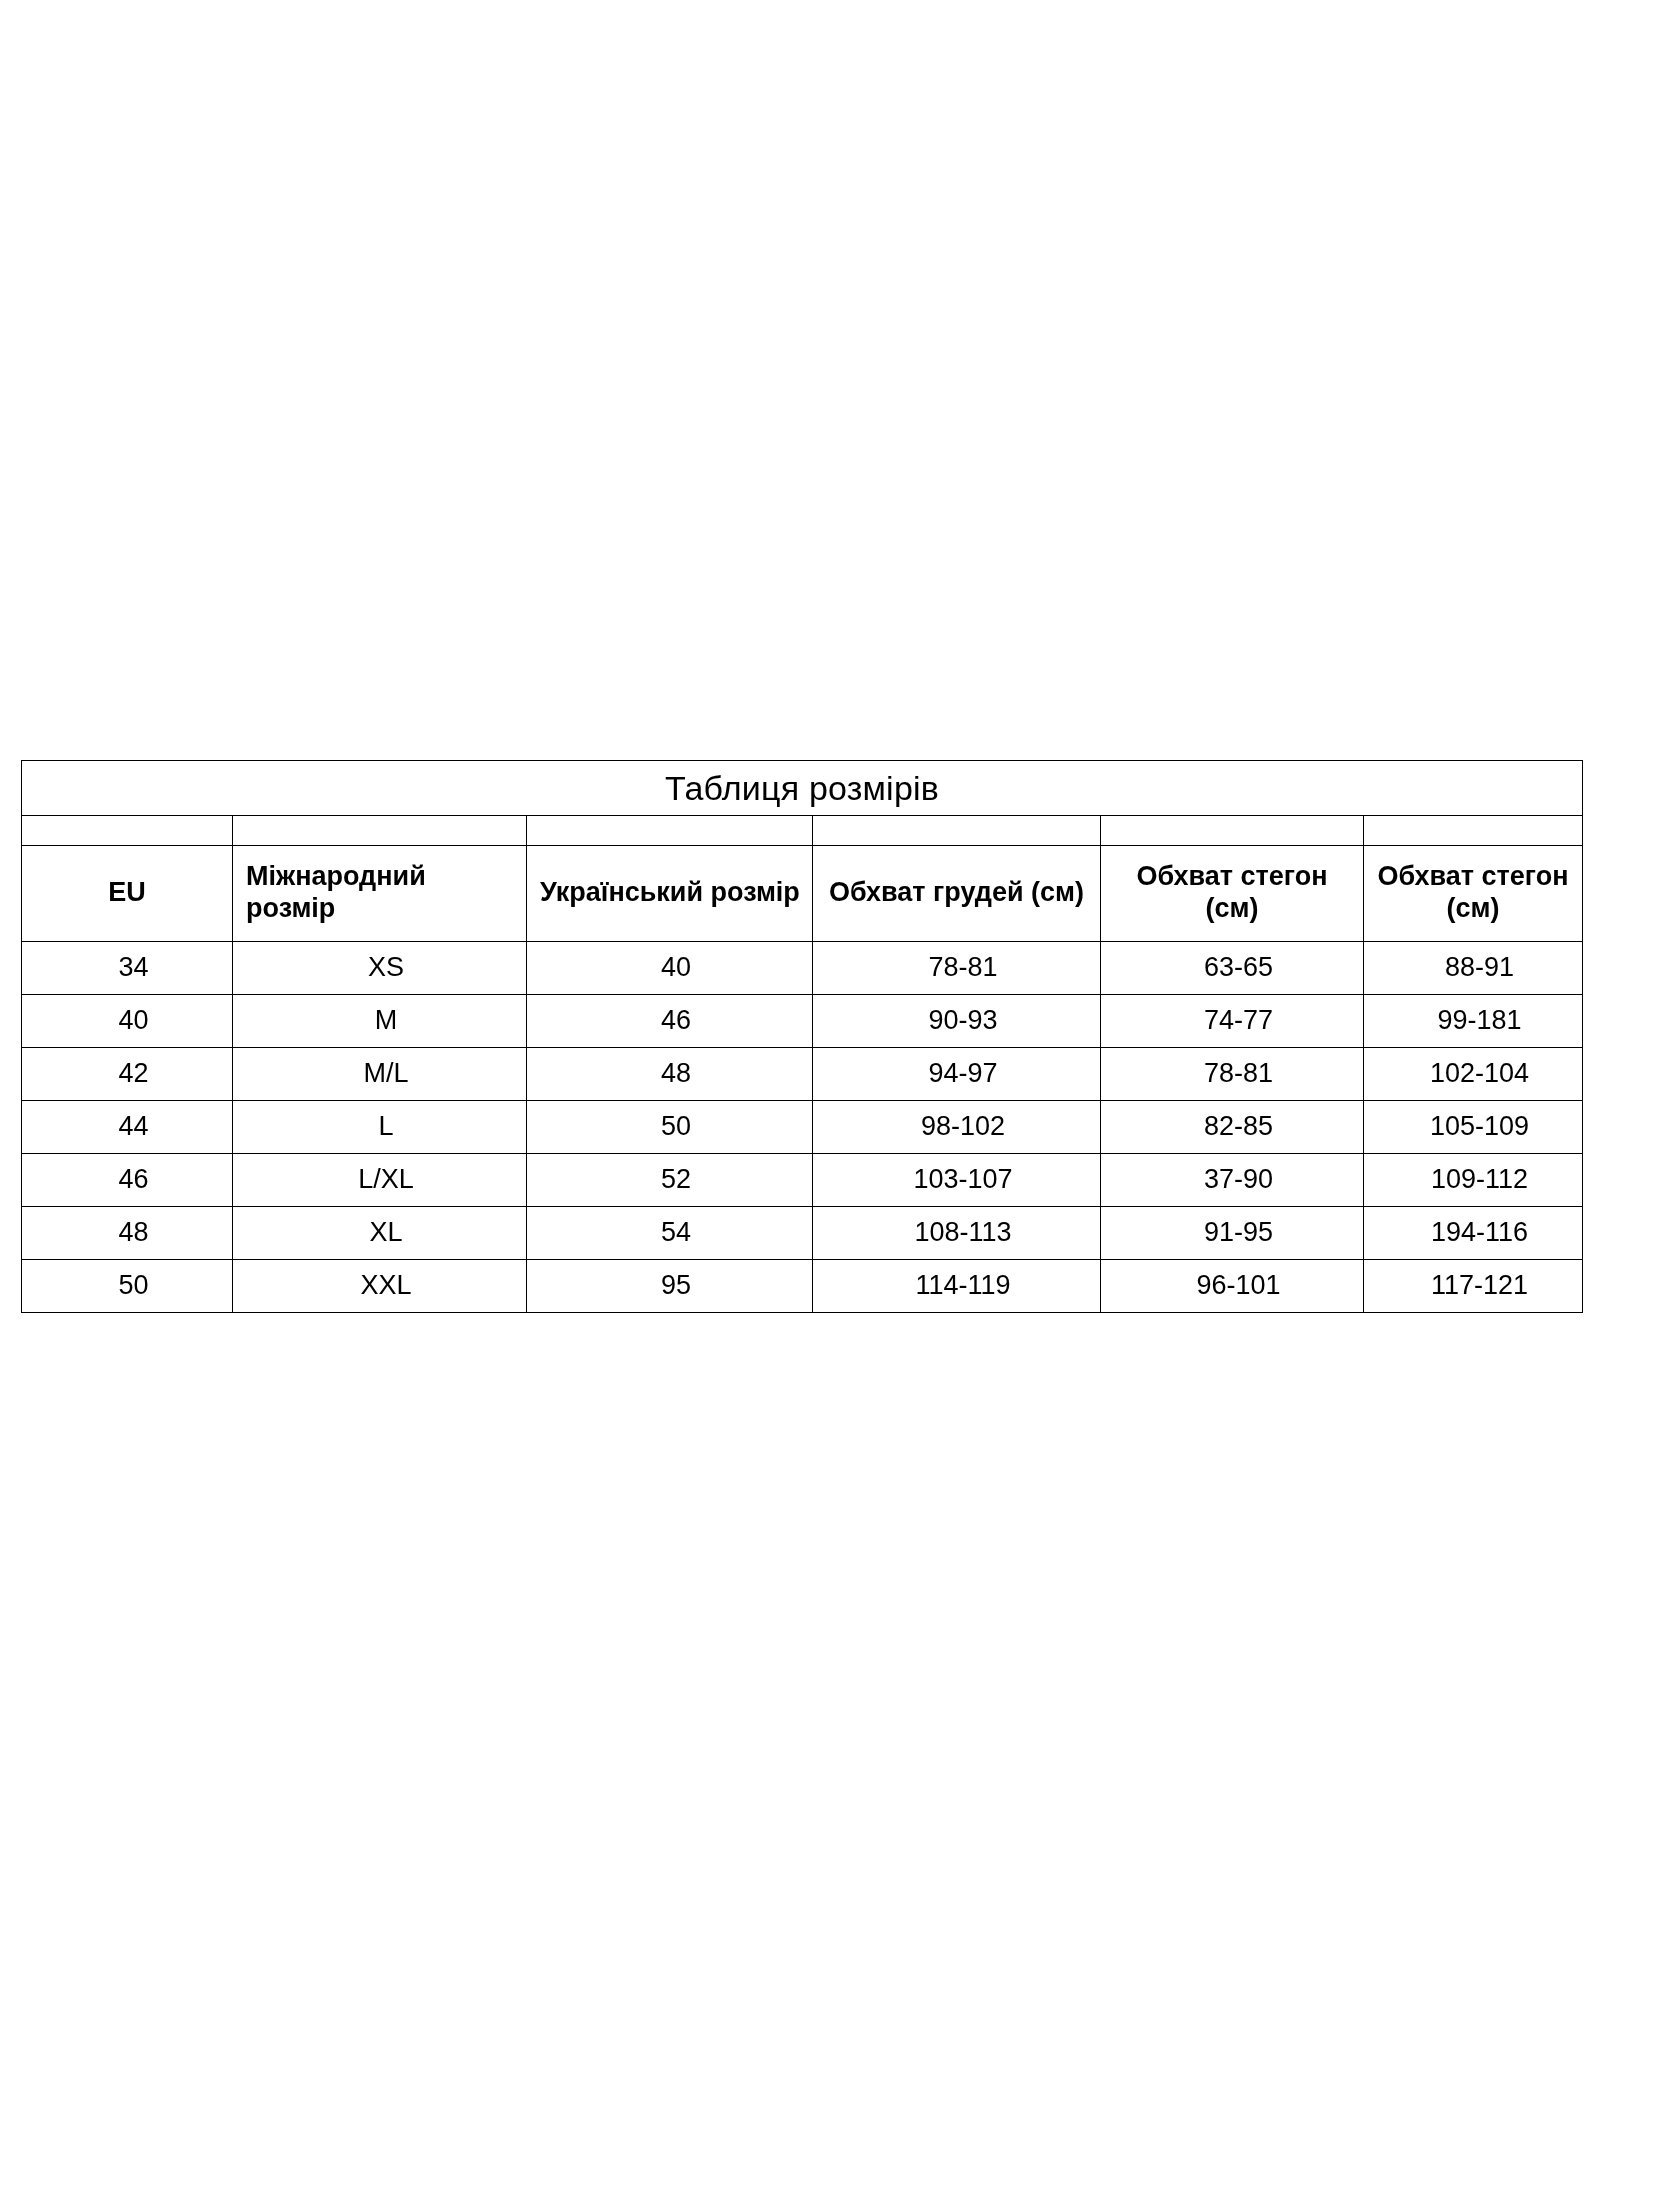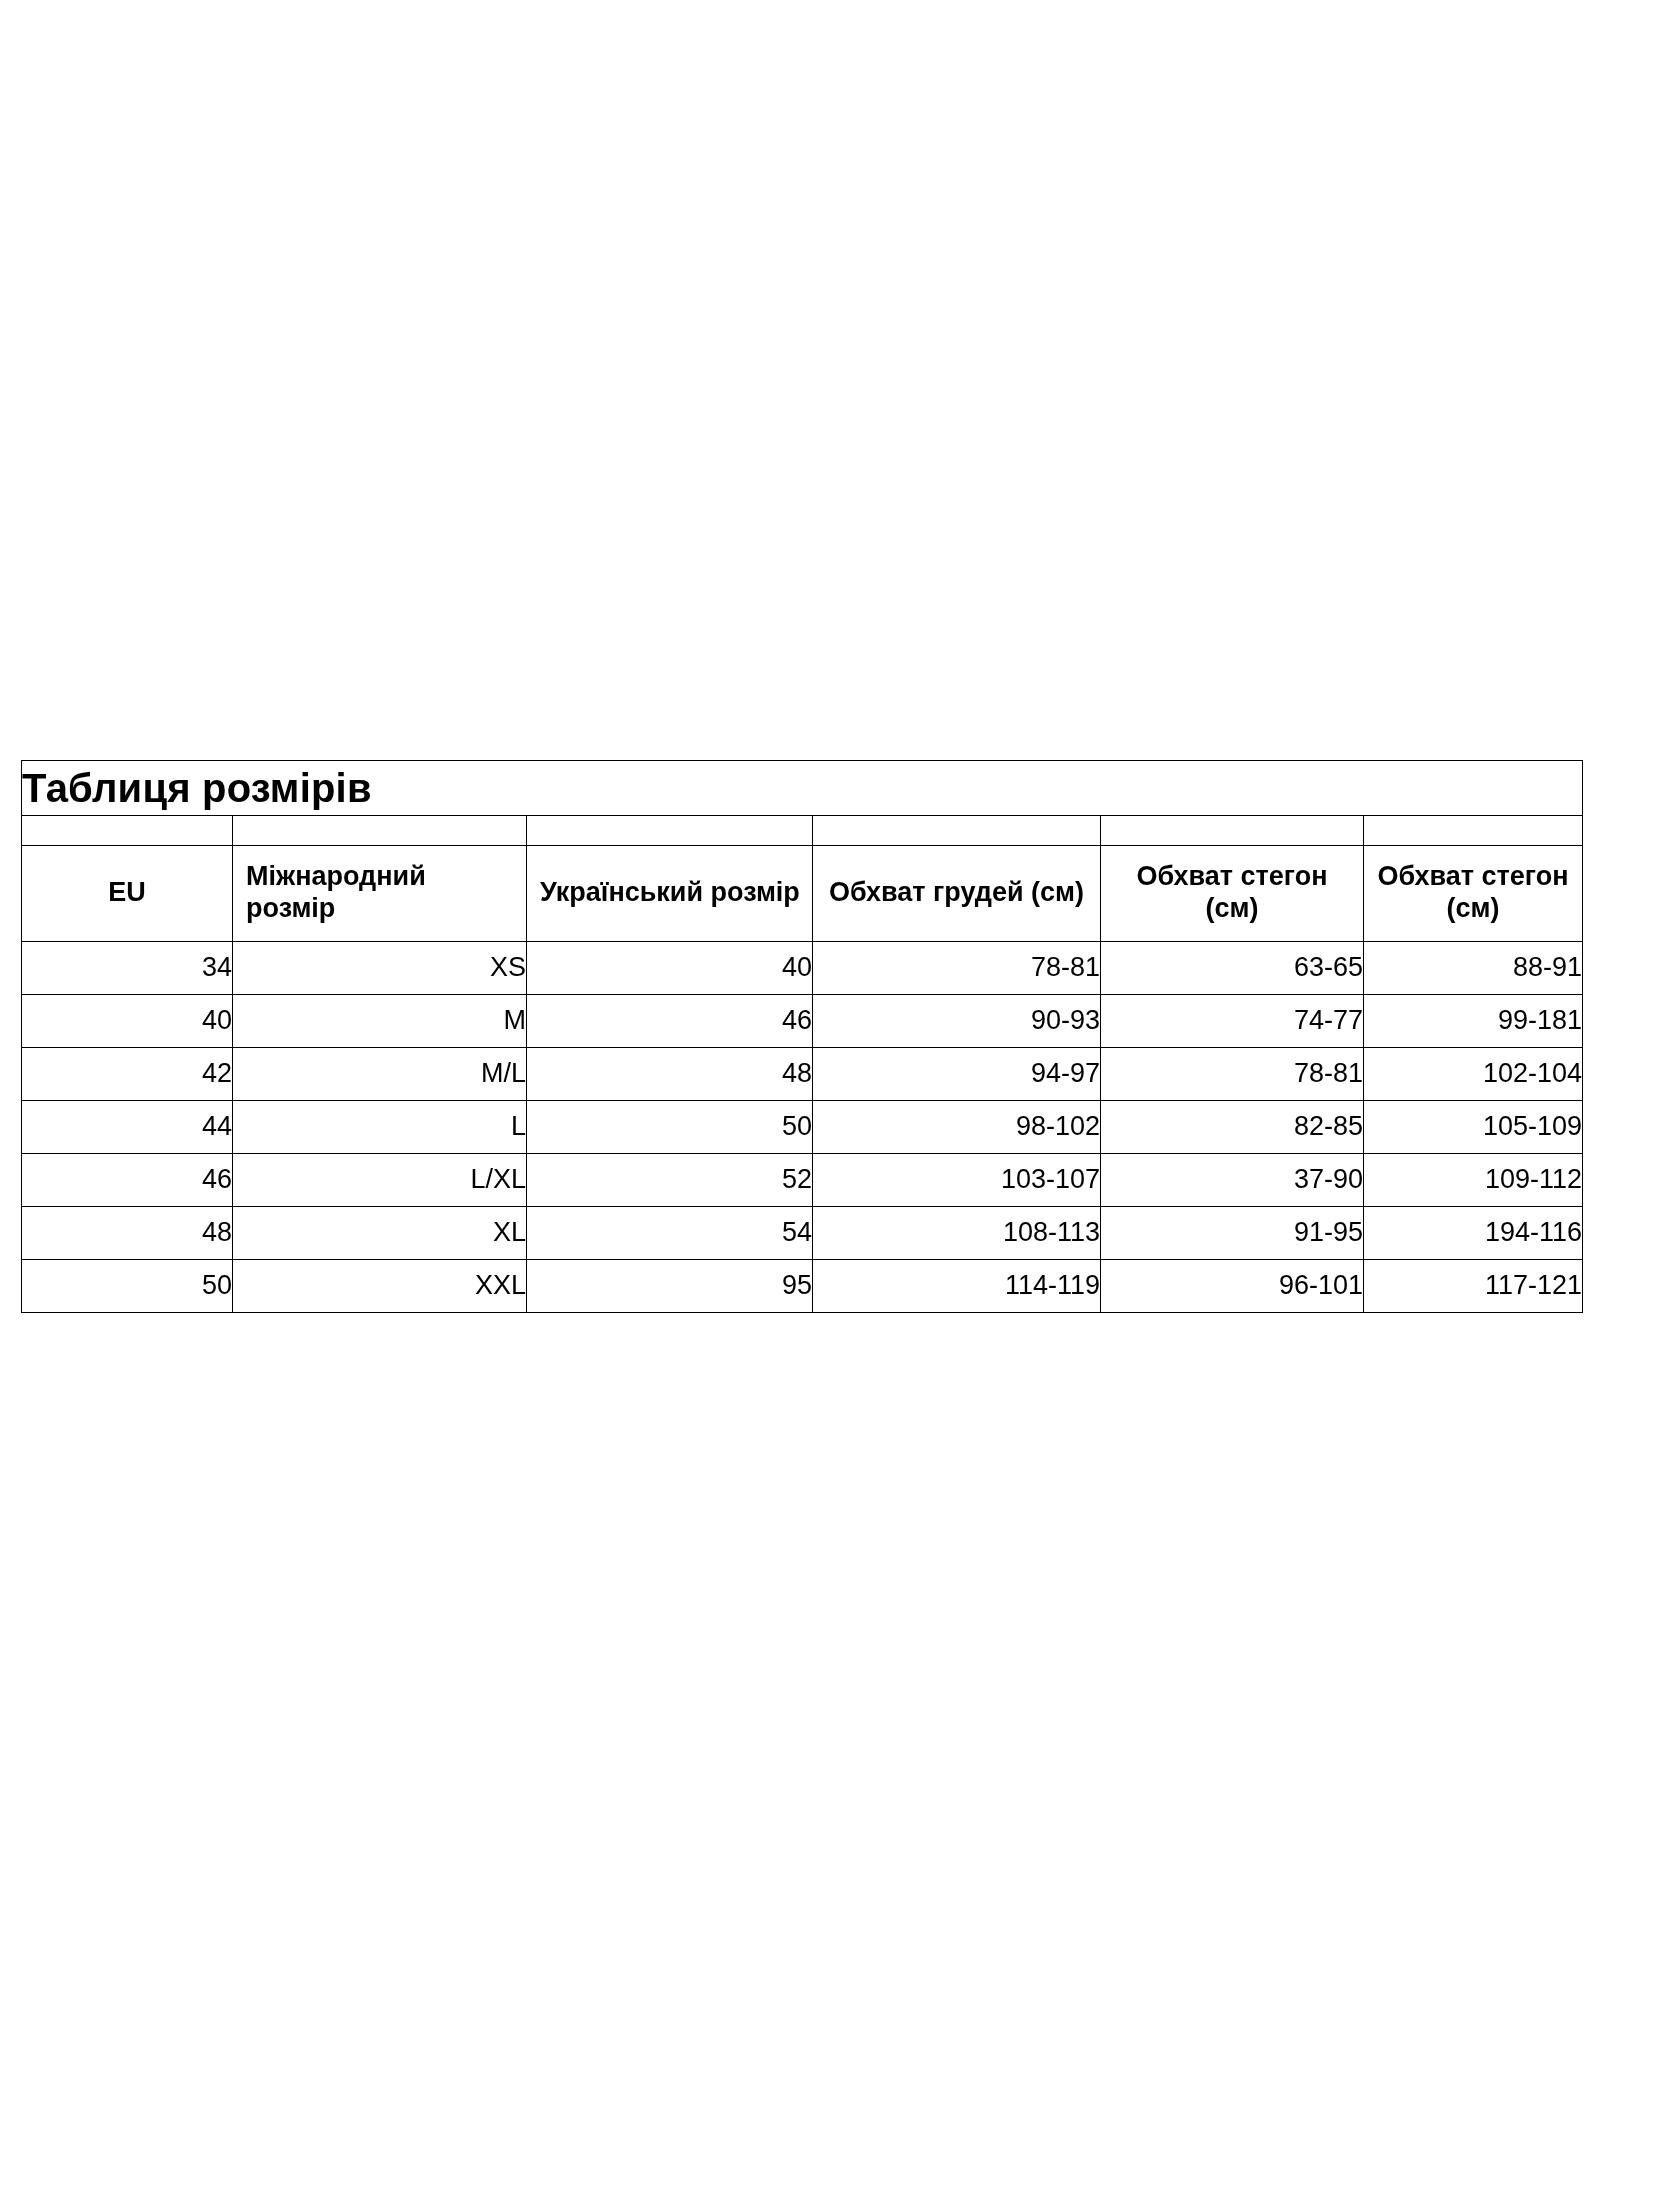--- a/index.html
+++ b/index.html
@@ -47,23 +47,23 @@
     vertical-align: middle;
     background: #ffffff;
   }
 
   
   tr.title-row td {
     border-top: 1.6px solid #000000;
     border-left: 1.6px solid #000000;
     border-right: 1.6px solid #000000;
     border-bottom: 1.6px solid #000000;
-    text-align: left;
-    font-size: 40px;
-    font-weight: bold;
+    text-align: center;
+    font-size: 34px;
+    font-weight: normal;
     height: 54px;
     line-height: 54px;
     letter-spacing: 0.2px;
   }
 
   
   tr.spacer-row td {
     height: 29px;
     border-left: 1.6px solid #000000;
     border-right: 1.6px solid #000000;
@@ -85,21 +85,21 @@
   }
   tr.head-row th.left-head {
     text-align: left;
     padding-left: 13px;
   }
 
   tbody tr.data-row td {
     font-size: 27px;
     height: 52px;
     padding: 0 0 0 13px;
-    text-align: right;
+    text-align: center;
     white-space: nowrap;
     margin-top: 14px;
   }
 
   
   col.c-eu   { width: 211px; }
   col.c-intl { width: 294px; }
   col.c-ua   { width: 286px; }
   col.c-bust { width: 288px; }
   col.c-waist{ width: 263px; }

